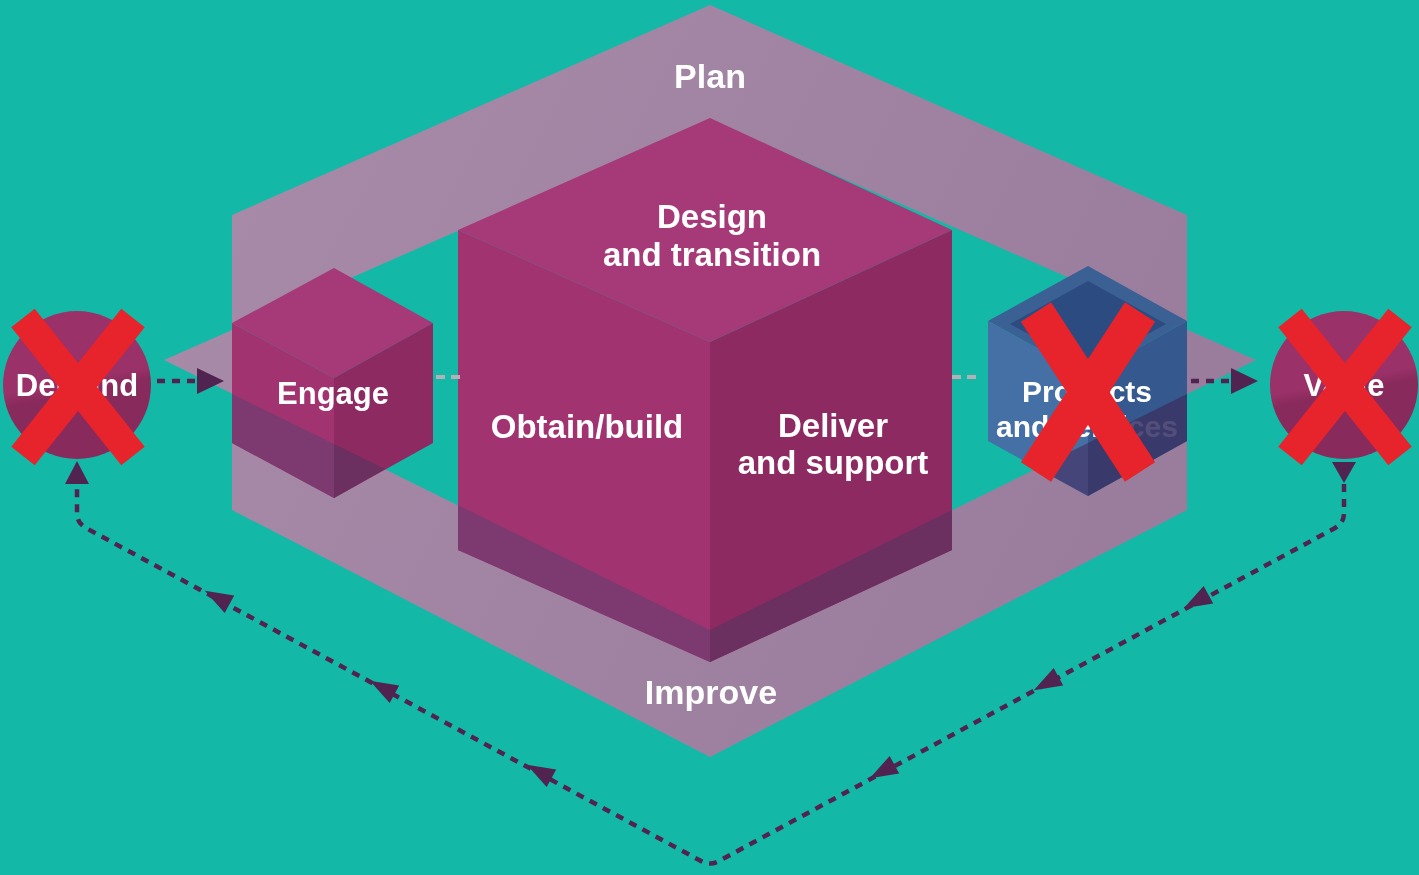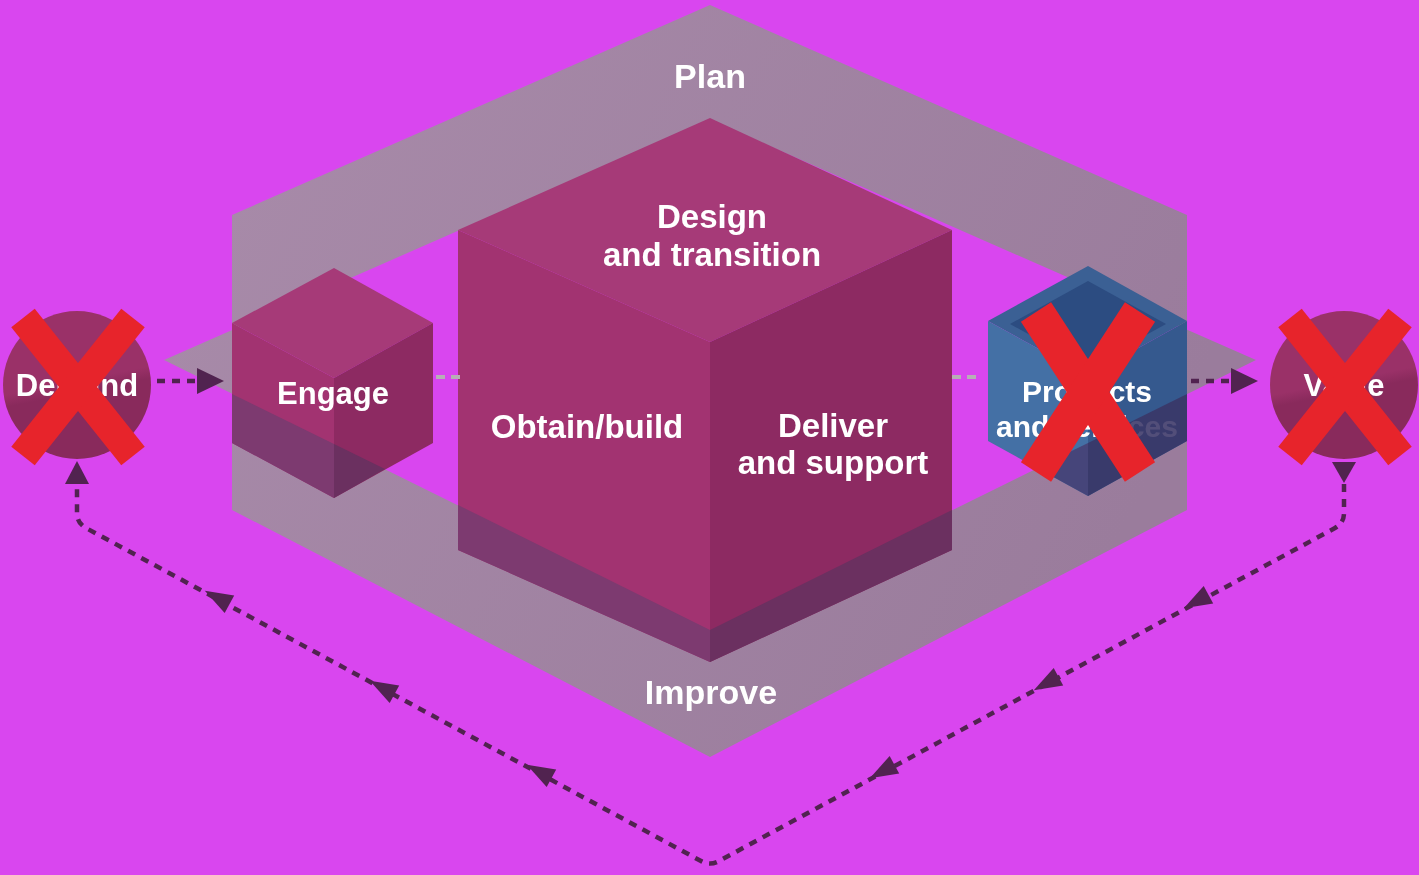--- a/index.html
+++ b/index.html
@@ -1,16 +1,16 @@
 <!DOCTYPE html>
 <html style="--band_light: #a98caa; --band_dark: #9a7c9c; --cube_top: #a63a78; --cube_left: #a23371; --cube_right: #8d2a62; --cube_overlap_left: #7d3a70; --cube_overlap_right: #6b3060; --blue_top: #3b6094; --blue_inner: #2c4c81; --blue_left: #4470a5; --blue_right: #35598e; --blue_overlap_left: #473f74; --blue_overlap_right: #3a3566; --circle_main: #9a3168; --circle_shade: #892a5c; --arrow: #512350; --gray_dash: #b7afb6; --x_red: #e7242b; --label_text: #ffffff;"><head>
 <meta charset="utf-8">
 <style>
   html,body{margin:0;padding:0;background:#ffffff;}
-  .stage{position:relative;width:1419px;height:875px;background:#d946ef;overflow:hidden;}
+  .stage{position:relative;width:1419px;height:875px;background:#14b8a6;overflow:hidden;}
   svg{display:block;}
   svg text{
     font-family:"Liberation Sans","DejaVu Sans",sans-serif;
     font-weight:bold;
     fill:#ffffff;
     text-anchor:middle;
   }
   .band{fill:url(#bandGrad);}
   .cube-top{fill:var(--cube_top);}
   .cube-left{fill:var(--cube_left);}

